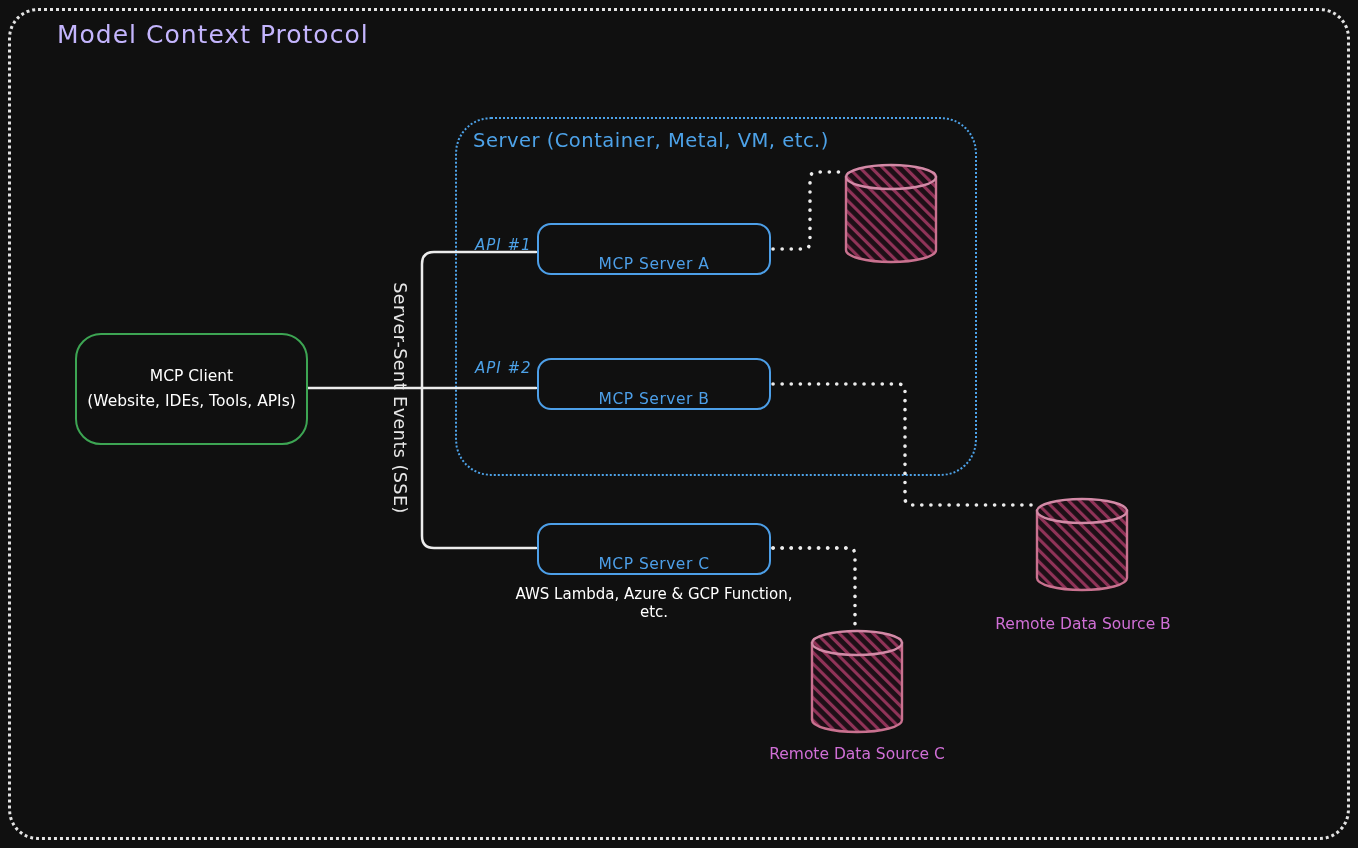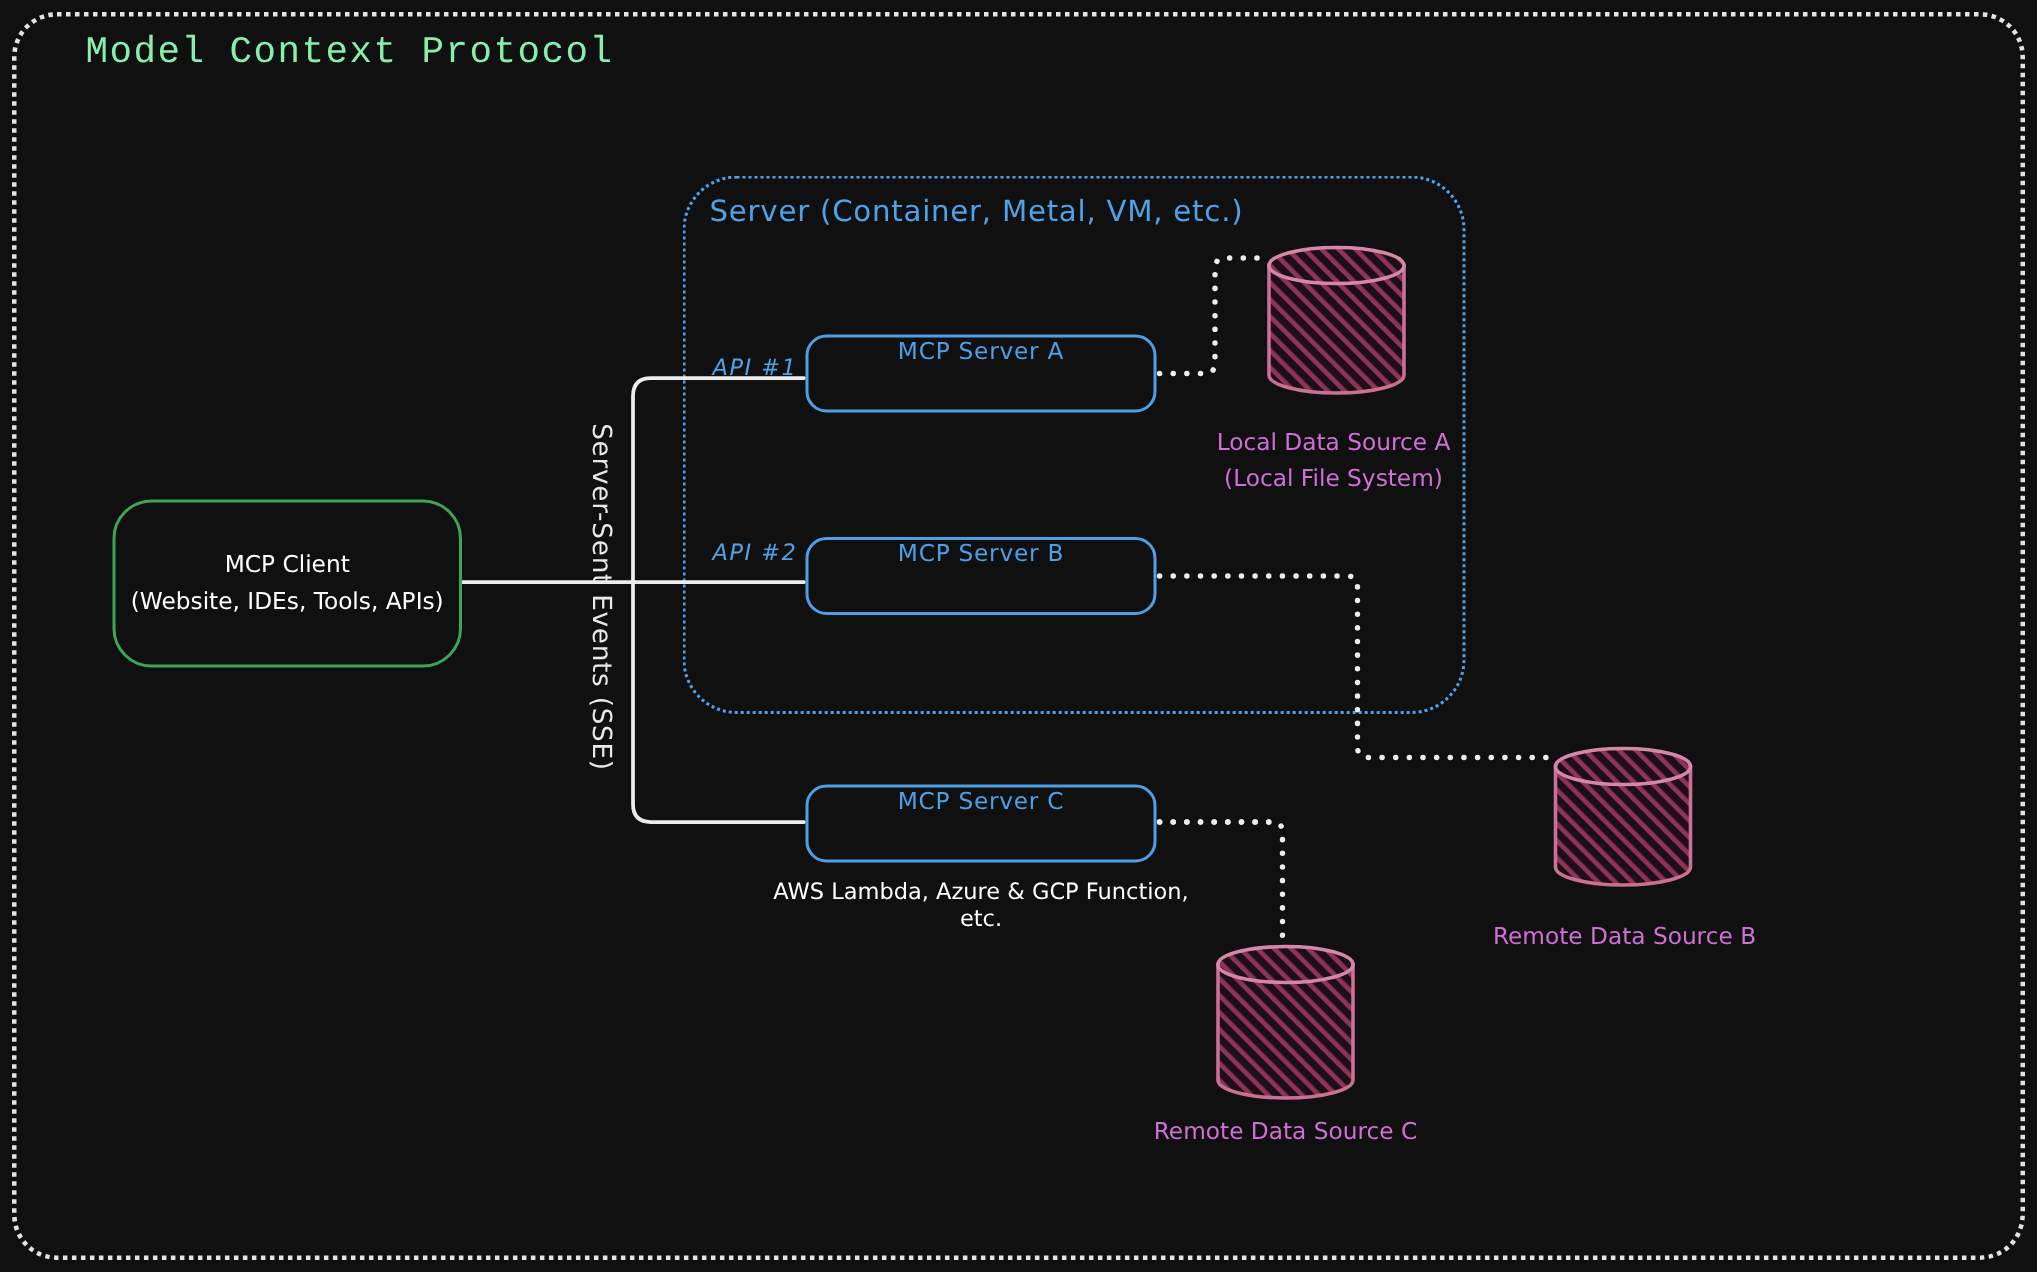--- a/index.html
+++ b/index.html
@@ -12,41 +12,41 @@
   }
   .outer-border{
     position:absolute;
     left:8px;top:8px;right:8px;bottom:8px;
     border:3px dotted #e3e3e3;
     border-radius:30px;
     pointer-events:none;
   }
   .diagram-title{
     position:absolute;left:57px;top:20px;
-    font-size:25px;color:#86efac;letter-spacing:1px;font-family:Liberation Mono, monospace;
+    font-size:25px;color:#c4b5fd;letter-spacing:1px;
   }
   .server-container{
     position:absolute;left:455px;top:117px;width:518px;height:355px;
     border:2px dotted #4da2e8;border-radius:36px;
   }
   .server-container-label{
     position:absolute;left:473px;top:129px;
     font-size:19.5px;color:#4da2e8;letter-spacing:0.5px;
   }
   .client-box{
     position:absolute;left:75px;top:333px;width:233px;height:112px;
     border:2.5px solid #3da553;border-radius:26px;
     display:flex;flex-direction:column;align-items:center;justify-content:center;
     color:#ffffff;font-size:15.5px;line-height:1.6;text-align:center;
     box-sizing:border-box;
   }
   .server-box{
     position:absolute;left:537px;width:234px;height:52px;
     border:2.5px solid #4d9fe8;border-radius:14px;
-    display:flex;align-items:flex-start;justify-content:center;
+    display:flex;align-items:flex-end;justify-content:center;
     color:#4d9fe8;font-size:15.5px;letter-spacing:0.5px;
     box-sizing:border-box;background:#101010;
   }
   .server-a{top:223px;}
   .server-b{top:358px;}
   .server-c{top:523px;}
   .api-label{
     position:absolute;left:475px;
     font-size:15px;font-style:italic;color:#4da2e8;letter-spacing:1px;
   }
@@ -137,24 +137,20 @@
     <span>MCP Server A</span>
   </div>
   <div class="server-box server-b">
     <span>MCP Server B</span>
   </div>
   <div class="server-box server-c">
     <span>MCP Server C</span>
   </div>
   <div class="caption-c">AWS Lambda, Azure &amp; GCP Function, etc.</div>
 
-  <div class="ds-label ds-a">
-    <div>Local Data Source A</div>
-    <div>(Local File System)</div>
-  </div>
   <div class="ds-label ds-b">
     <div>Remote Data Source B</div>
   </div>
   <div class="ds-label ds-c">
     <div>Remote Data Source C</div>
   </div>
 
 </div>
 
 </body></html>

